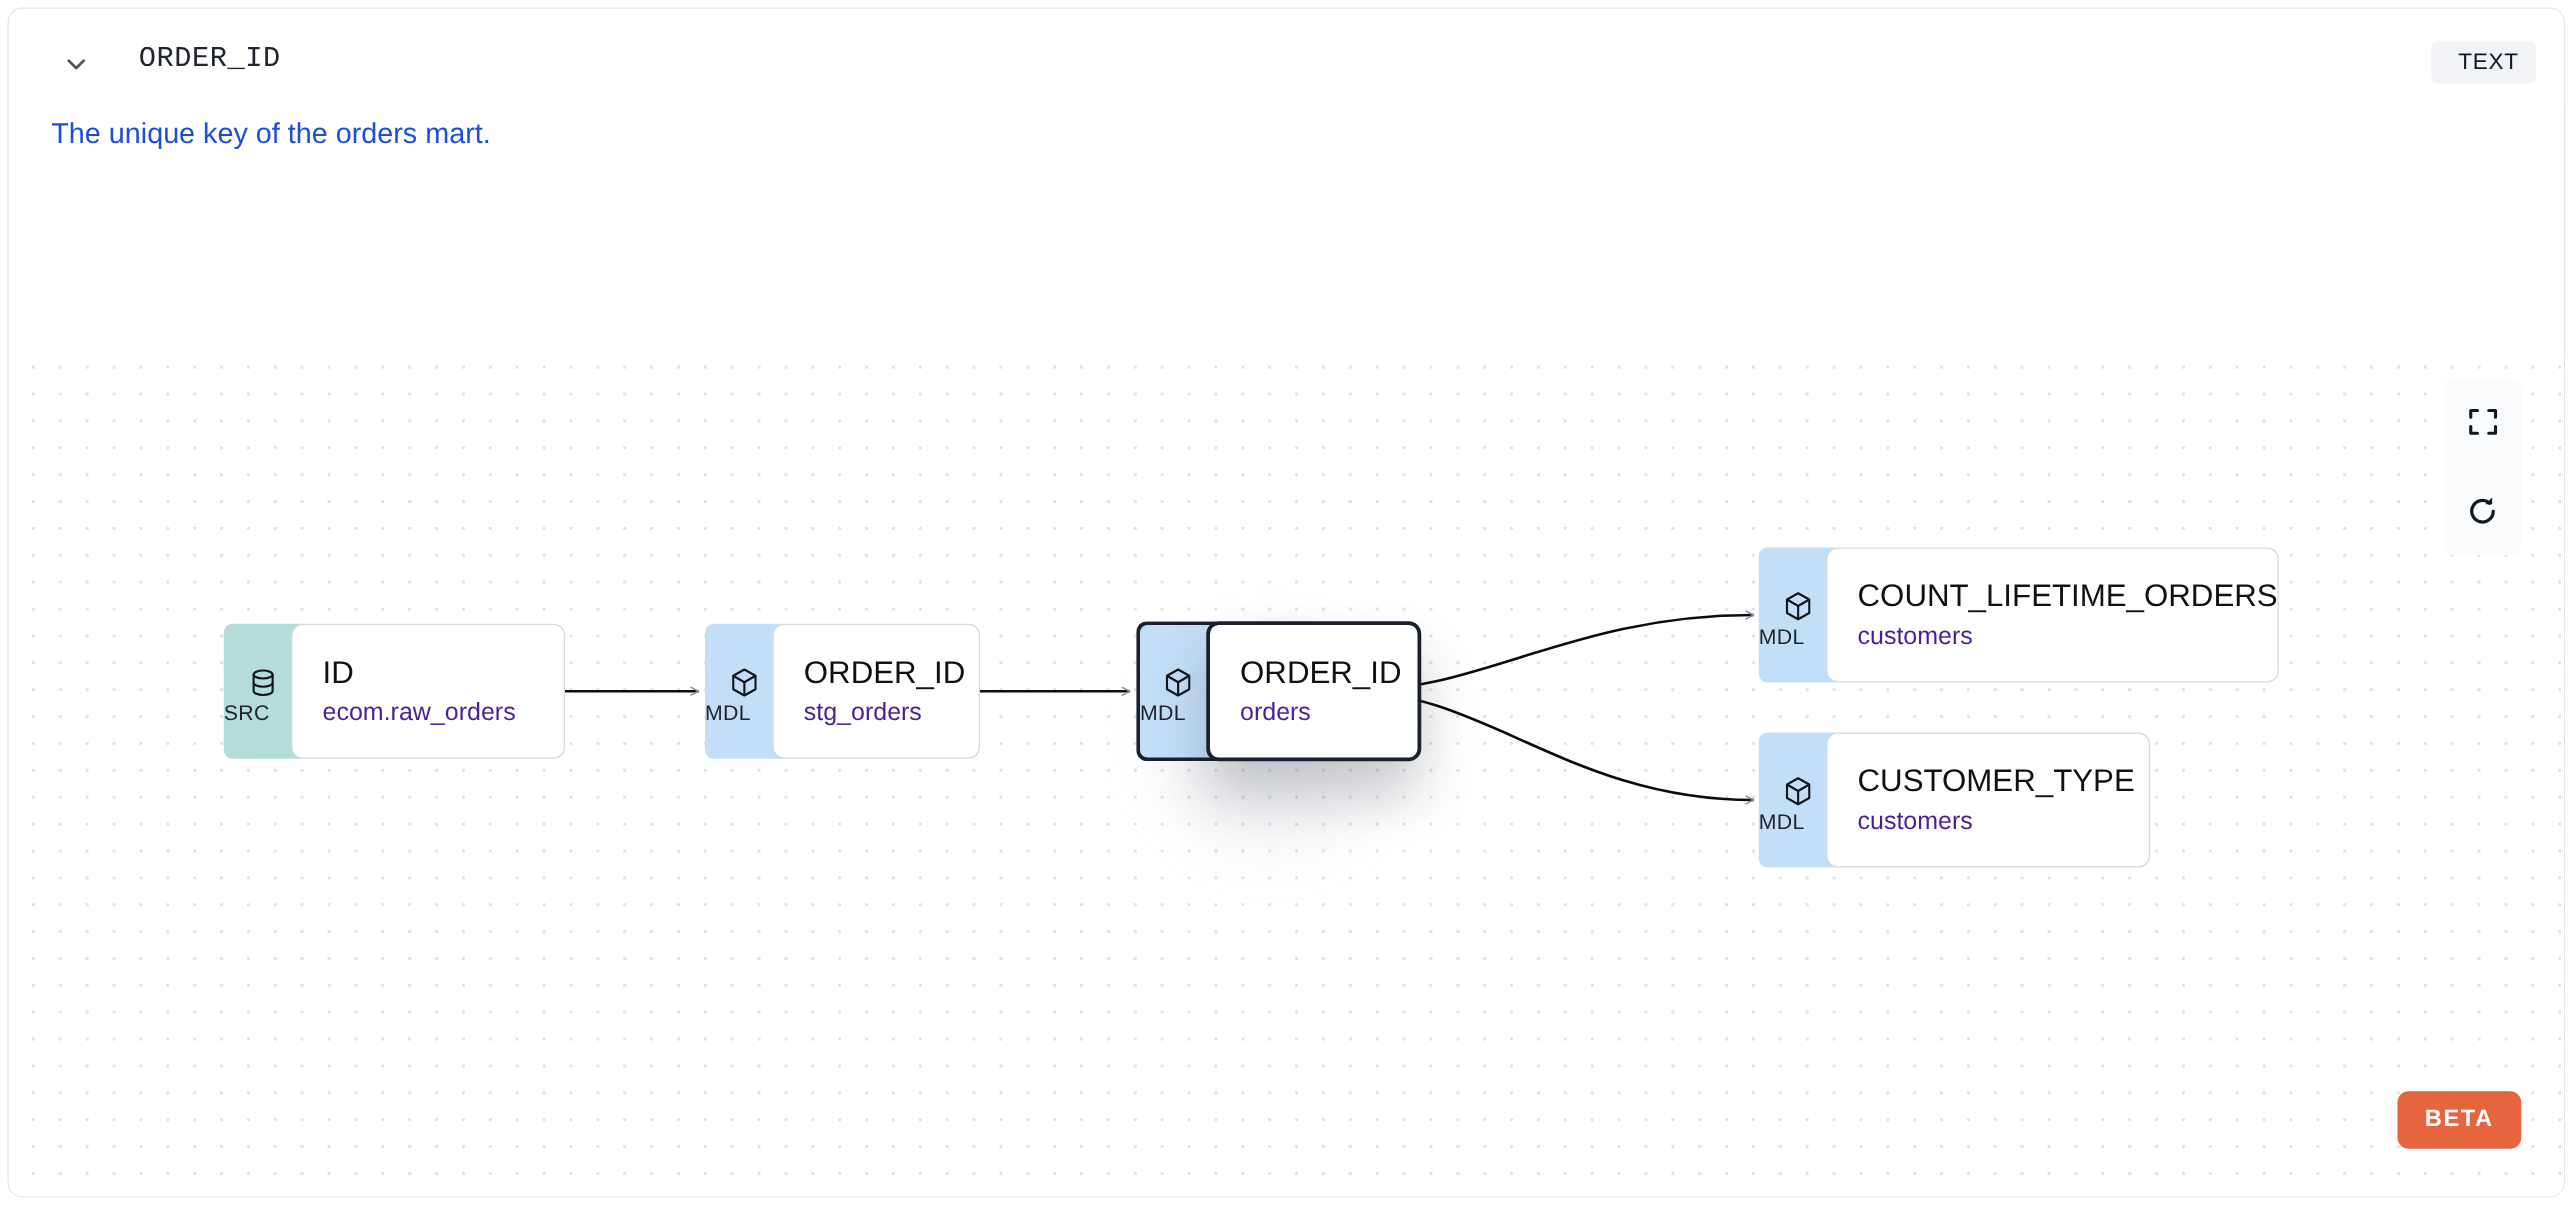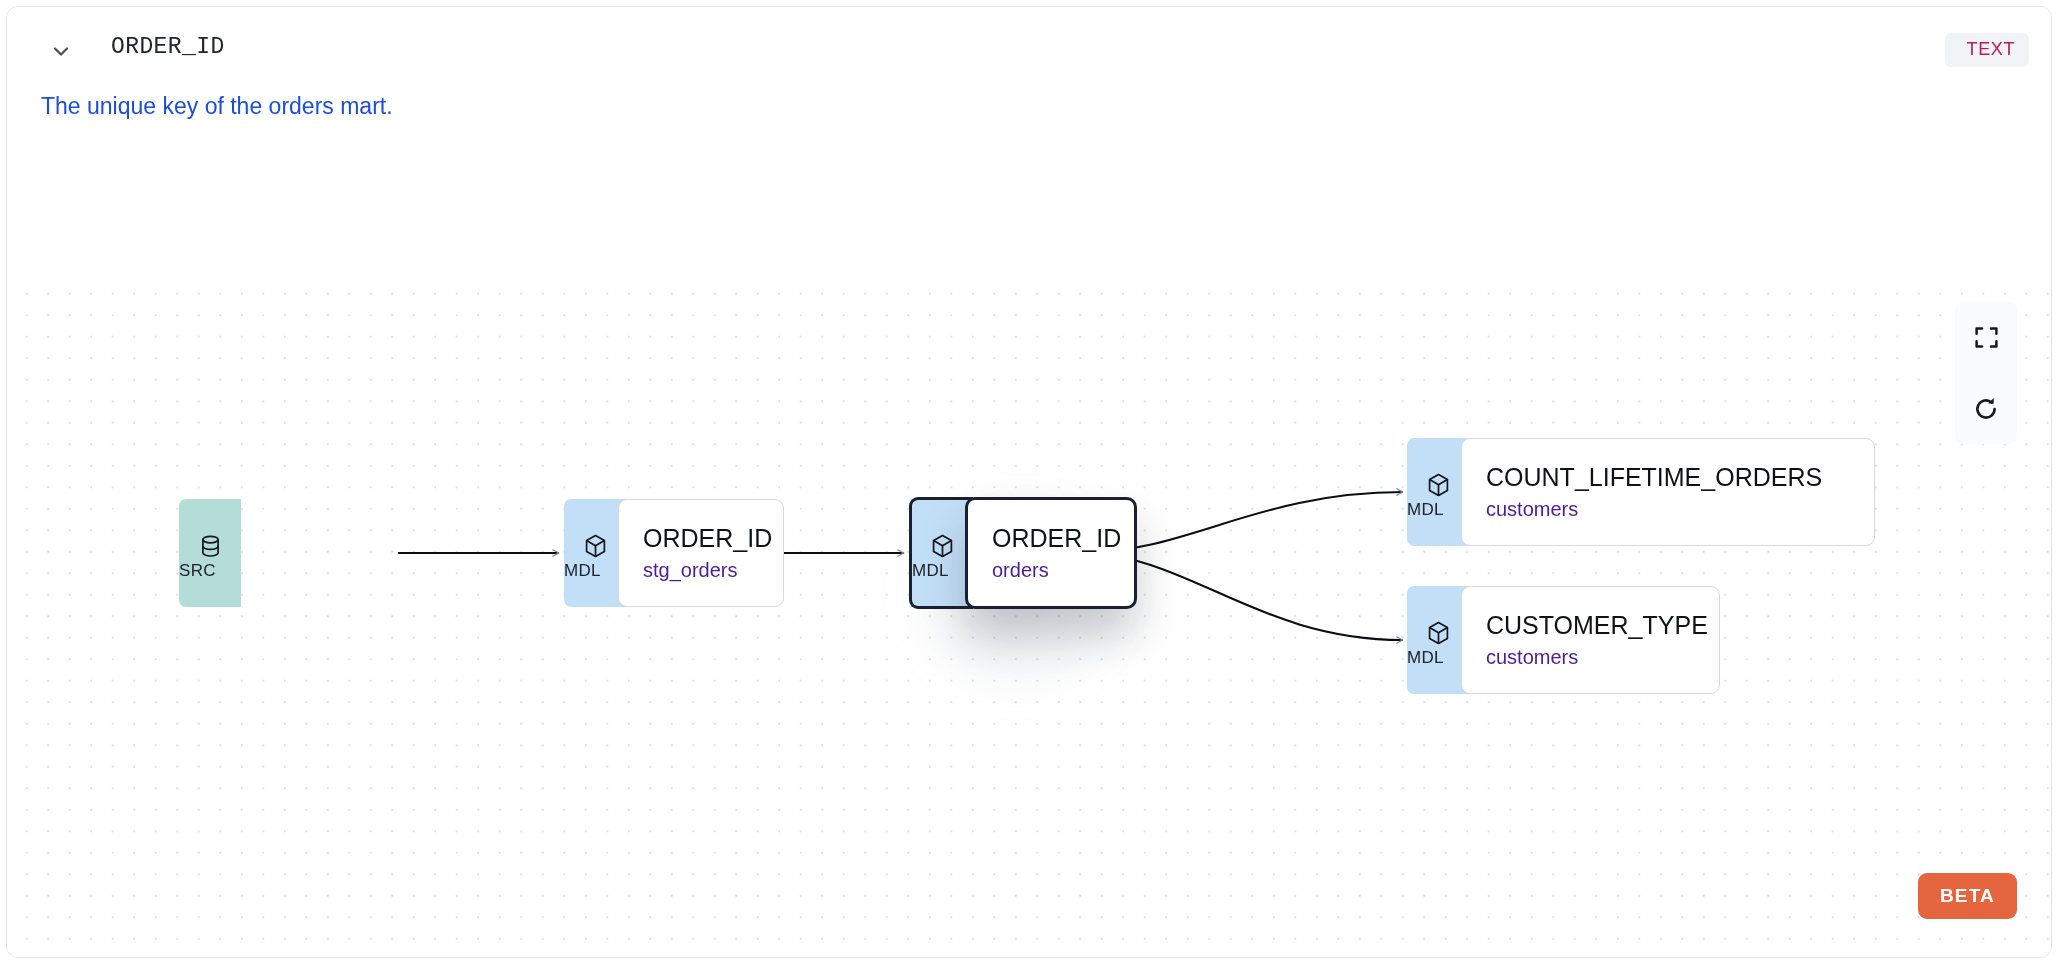--- a/index.html
+++ b/index.html
@@ -58,21 +58,21 @@
     letter-spacing: 0.4px;
     color: #20242c;
     font-family: "Liberation Mono", monospace;
     white-space: nowrap;
   }
   .type-badge {
     position: absolute;
     right: 22px;
     top: 26px;
     background: #f1f3f6;
-    color: #be185d;
+    color: #0f172a;
     font-size: 18px;
     letter-spacing: 0.6px;
     padding: 6px 14px 7px 22px;
     border-radius: 6px;
     white-space: nowrap;
   }
 
   
   .description {
     position: absolute;
@@ -221,21 +221,21 @@
   }
 
   
   #node-src        { left: 172px; top: 223px; height: 108px; }
   #node-src .node-body    { width: 219px; }
   #node-stg        { left: 557px; top: 223px; height: 108px; }
   #node-stg .node-body    { width: 166px; }
   #node-orders     { left: 902px; top: 221px; height: 112px; }
   #node-orders .node-body { width: 172px; }
   #node-count      { left: 1400px; top: 162px; height: 108px; }
-  #node-count .node-body  { width: 414px; }
+  #node-count .node-body  { width: 362px; }
   #node-custtype   { left: 1400px; top: 310px; height: 108px; }
   #node-custtype .node-body { width: 259px; }
 
   
   .selected-halo {
     position: absolute;
     left: 880px;
     top: 200px;
     width: 260px;
     height: 240px;
@@ -327,20 +327,24 @@
       <div class="node" id="node-src">
         <div class="node-badge badge-src">
           <span class="glyph">
             <svg width="27" height="27" viewBox="0 0 27 27" aria-hidden="true">
               <ellipse cx="13.5" cy="6.6" rx="7.6" ry="3.2" fill="none" stroke="#12161d" stroke-width="1.7"></ellipse>
               <path d="M5.9 6.6 v6.6 c0 1.77 3.4 3.2 7.6 3.2 s7.6-1.43 7.6-3.2 V6.6" fill="none" stroke="#12161d" stroke-width="1.7"></path>
               <path d="M5.9 13.2 v6.6 c0 1.77 3.4 3.2 7.6 3.2 s7.6-1.43 7.6-3.2 v-6.6" fill="none" stroke="#12161d" stroke-width="1.7"></path>
             </svg>
           </span>
           <span class="tag">SRC</span>
+        </div>
+        <div class="node-body">
+          <div class="node-name">ID</div>
+          <div class="node-sub">ecom.raw_orders</div>
         </div>
       </div>
 
       <div class="node" id="node-stg">
         <div class="node-badge badge-mdl">
           <span class="glyph">
             <svg width="27" height="27" viewBox="0 0 27 27" aria-hidden="true">
               <path d="M13.5 2.6 L22.4 7.6 V18.4 L13.5 23.4 L4.6 18.4 V7.6 Z" fill="none" stroke="#12161d" stroke-width="1.7" stroke-linejoin="round"></path>
               <path d="M4.6 7.6 L13.5 12.8 L22.4 7.6" fill="none" stroke="#12161d" stroke-width="1.7" stroke-linejoin="round"></path>
               <path d="M13.5 12.8 V23.4" fill="none" stroke="#12161d" stroke-width="1.7"></path>

